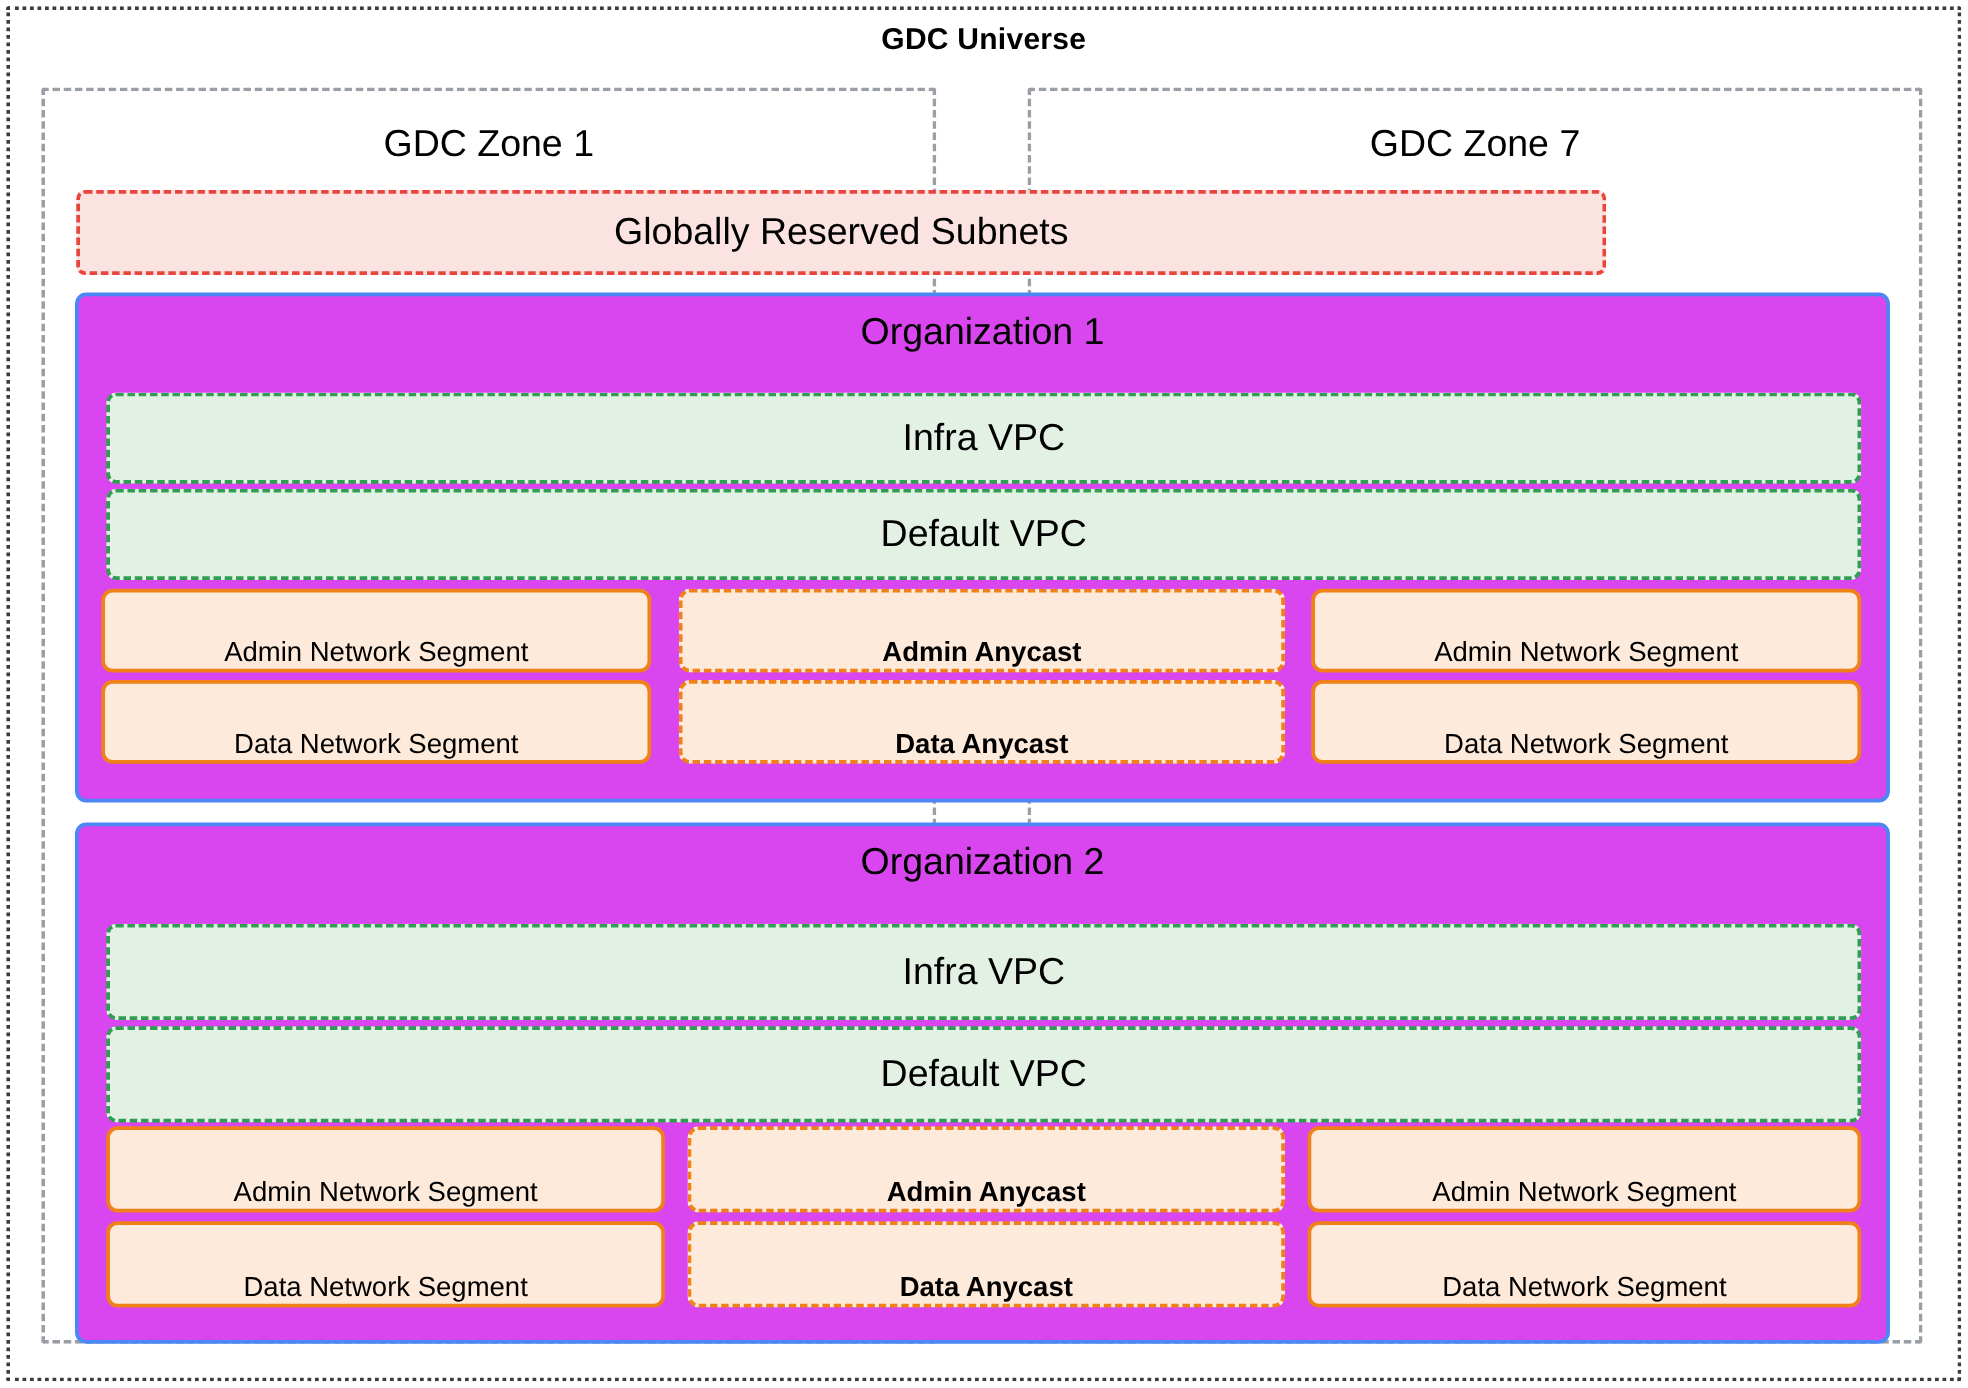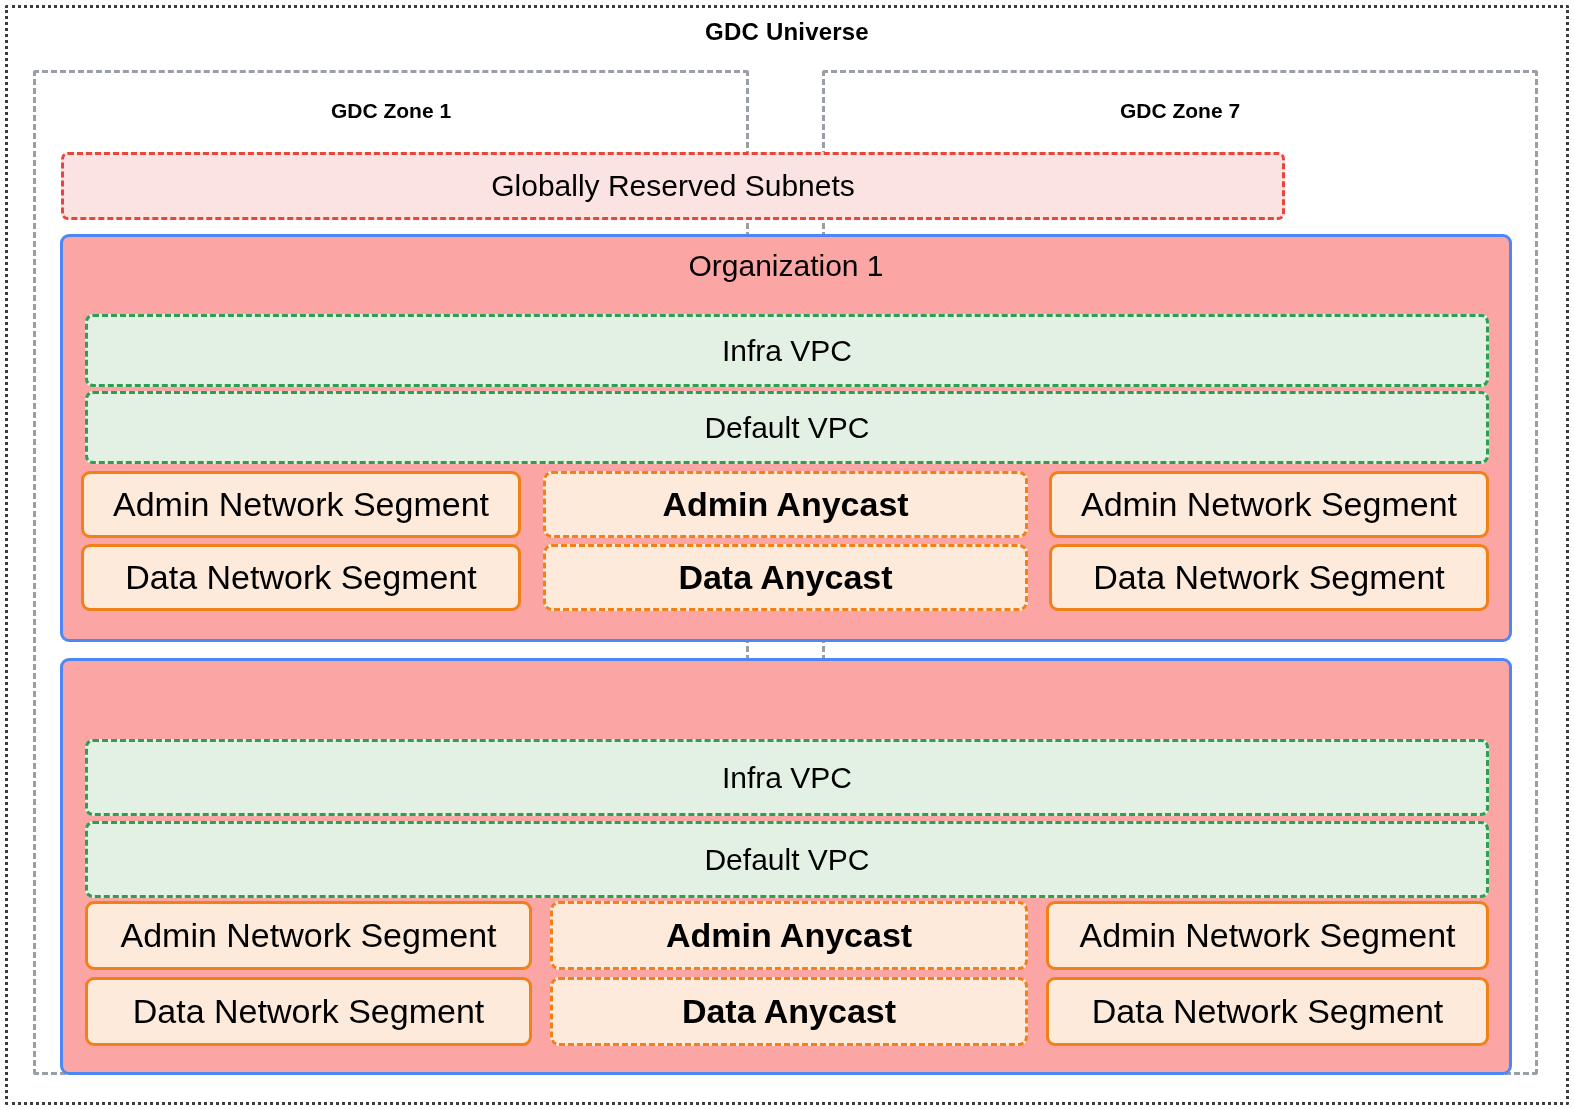--- a/index.html
+++ b/index.html
@@ -51,22 +51,22 @@
     border-radius: 3px;
     background: transparent;
   }
   #zone1 { left: 33px;  top: 70px; width: 716px; height: 1005px; }
   #zone2 { left: 822px; top: 70px; width: 716px; height: 1005px; }
   .zone-title {
     position: absolute;
     top: 26px;
     width: 100%;
     text-align: center;
-    font-size: 21px;
-    font-weight: bold;
+    font-size: 30px;
+    font-weight: normal;
   }
 
   
   .reserved {
     position: absolute;
     left: 61px;
     top: 152px;
     width: 1224px;
     height: 68px;
     box-sizing: border-box;
@@ -80,21 +80,21 @@
   }
 
   
   .org {
     position: absolute;
     left: 60px;
     width: 1452px;
     box-sizing: border-box;
     border: 3px solid #4c87f5;
     border-radius: 9px;
-    background: #fca5a5;
+    background: #d946ef;
   }
   #org1 { top: 234px; height: 408px; }
   #org2 { top: 658px; height: 417px; }
 
   .org-title {
     position: absolute;
     top: 12px;
     width: 100%;
     text-align: center;
     font-size: 30px;
@@ -120,23 +120,23 @@
   #org2 .vpc-infra   { top: 78px; }
   #org2 .vpc-default { top: 160px; }
 
   
   .seg {
     position: absolute;
     box-sizing: border-box;
     border-radius: 9px;
     background: #fdeada;
     display: flex;
-    align-items: center;
+    align-items: flex-end;
     justify-content: center;
-    font-size: 34px;
+    font-size: 22px;
     white-space: nowrap;
   }
   .seg-solid  { border: 3px solid  #f08017; }
   .seg-dashed { border: 3px dashed #f08017; font-weight: bold; }
 
   
   #org1 .row-admin { top: 234px; height: 67px; }
   #org1 .row-data  { top: 307px; height: 67px; }
   #org1 .col-left  { left: 18px;  width: 440px; }
   #org1 .col-mid   { left: 480px; width: 485px; }
@@ -194,20 +194,21 @@
 
     <div class="seg seg-solid row-admin col-right">
       <span>Admin Network Segment</span>
     </div>
     <div class="seg seg-solid row-data col-right">
       <span>Data Network Segment</span>
     </div>
   </div>
 
   <div class="org" id="org2">
+    <div class="org-title">Organization 2</div>
 
     <div class="vpc vpc-infra">
       <span>Infra VPC</span>
     </div>
     <div class="vpc vpc-default">
       <span>Default VPC</span>
     </div>
 
     <div class="seg seg-solid row-admin col-left">
       <span>Admin Network Segment</span>

